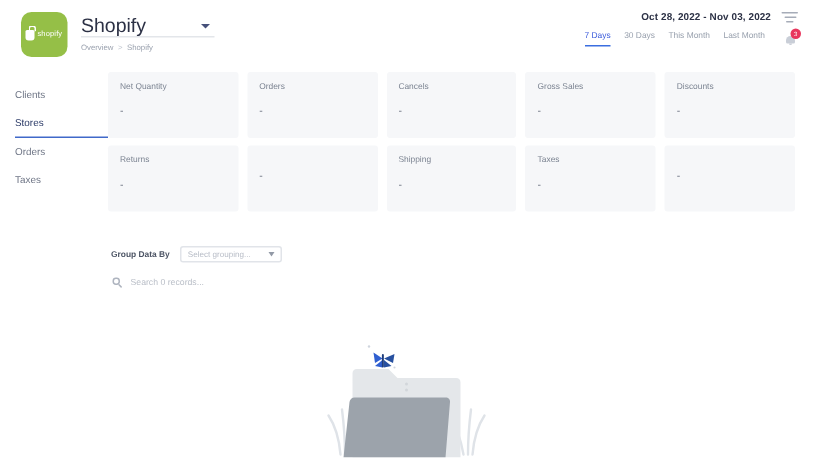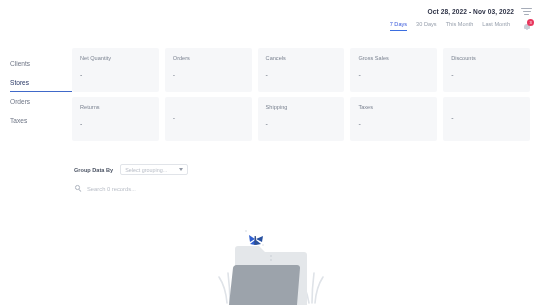--- a/index.html
+++ b/index.html
@@ -355,20 +355,38 @@
   }
   .empty svg { display: block; }
 </style>
 </head>
 <body>
 
 <div class="app">
 
   <div class="topbar">
 
+    <div class="brand">
+      <div class="logo-tile">
+        <div class="logo-bag"></div>
+        <span class="logo-word">shopify</span>
+      </div>
+
+      <div class="title-block">
+        <div class="title-select">
+          <span class="title-text">Shopify</span>
+          <span class="caret"></span>
+        </div>
+        <div class="breadcrumb">
+          <span>Overview</span>
+          <span class="sep">&gt;</span>
+          <span>Shopify</span>
+        </div>
+      </div>
+    </div>
 
     <div class="topright">
       <span class="daterange">Oct 28, 2022 - Nov 03, 2022</span>
       <span class="filter-icon">
         <i></i>
         <i></i>
         <i></i>
       </span>
     </div>
 

